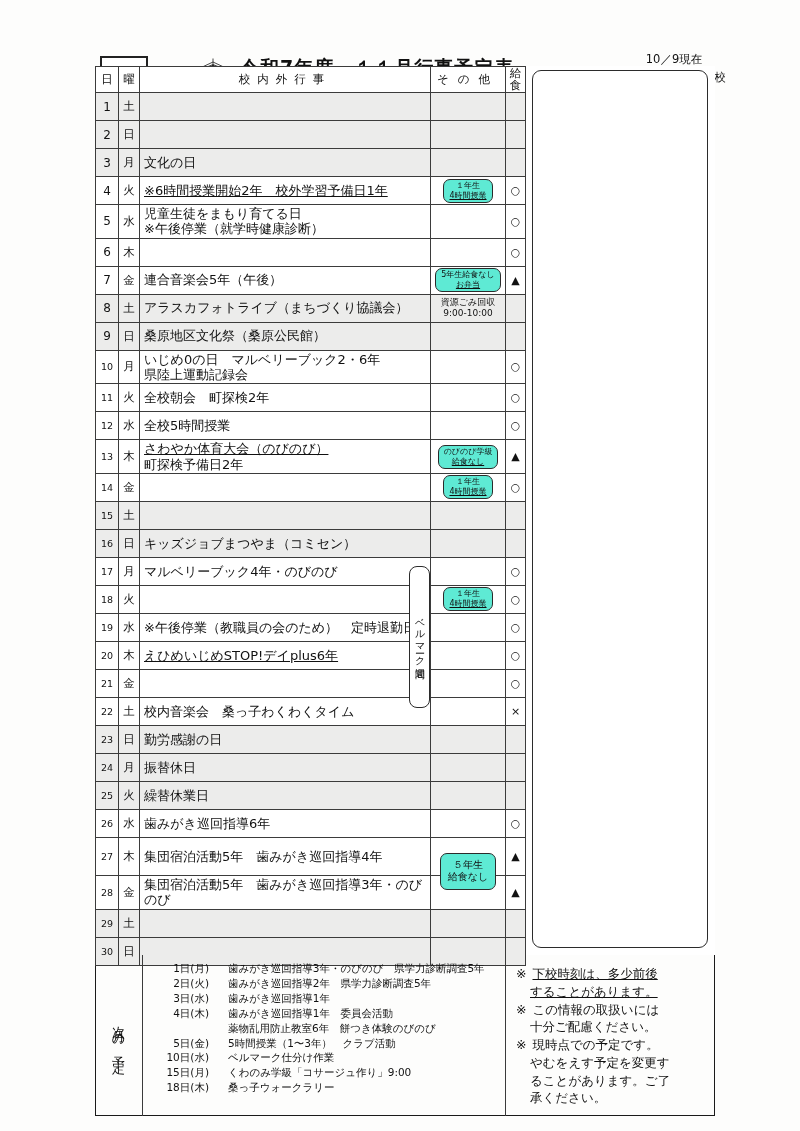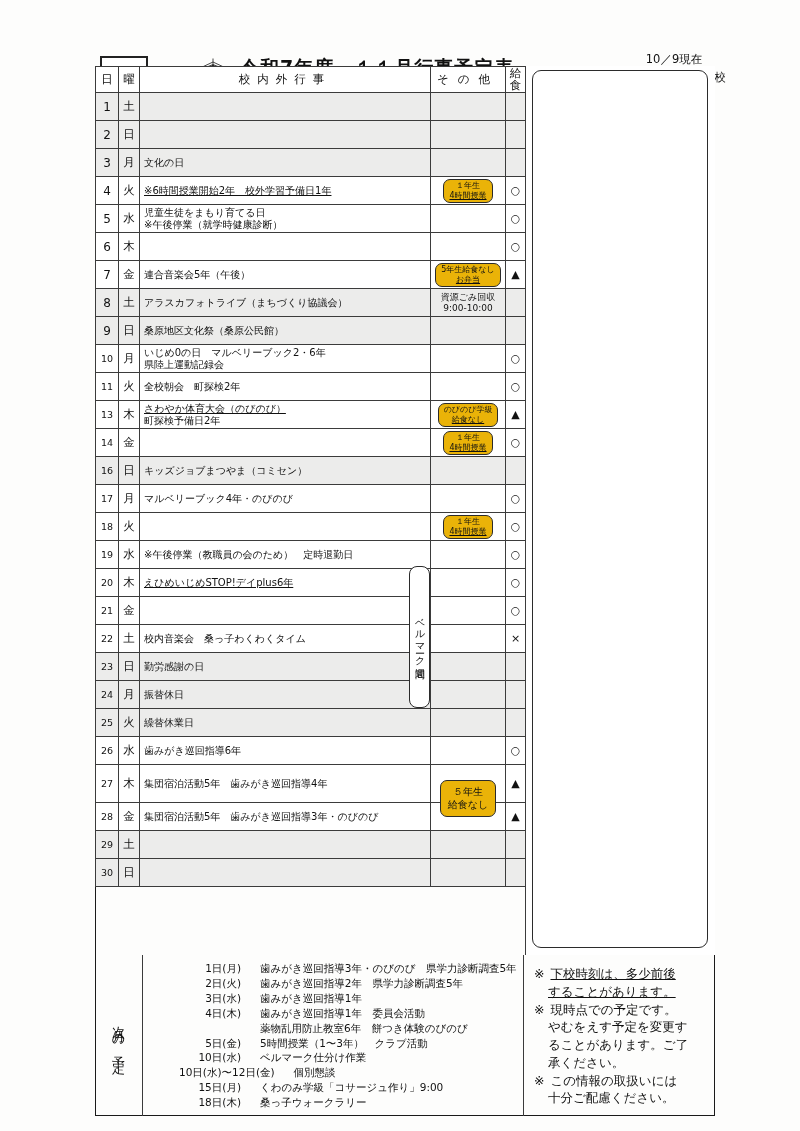--- a/index.html
+++ b/index.html
@@ -79,35 +79,35 @@
     font-size:8px;line-height:1.0;text-align:center;letter-spacing:0;
   }
   .th-lun span{display:block;}
 
   .cal tr.r td{height:28px;}
 
   td.day{text-align:center;font-size:12px;color:#111;}
   td.day.narrow{font-size:9.5px;}
   td.dow{text-align:center;font-size:11.5px;color:#111;}
   td.ev{
-    padding:1px 0 1px 4px;font-size:10px;line-height:1.18;color:#111;
+    padding:1px 0 1px 4px;font-size:13px;line-height:1.18;color:#111;
     position:relative;
     margin-top:28px;
   }
   td.ev .l2{display:block;}
   td.oth{position:relative;text-align:center;font-size:8.5px;line-height:1.15;}
   td.lun{text-align:center;font-size:11px;}
 
   tr.shade td{background:#ececeb;}
 
   .ul{ text-decoration:underline; text-underline-offset:1px;}
 
   
   .badge{
-    border:1.3px solid #2b2b2b;border-radius:7px;background:#eab308;
+    border:1.3px solid #2b2b2b;border-radius:7px;background:#5eead4;
     display:inline-block;padding:1px 5px;font-size:8px;line-height:1.25;
     white-space:nowrap;text-align:center;
   }
   .badge .b2{display:block;}
 
   .plaintxt{font-size:9px;line-height:1.2;text-align:center;}
 
   
   .belmark{
     position:absolute;left:409px;top:566px;width:19px;height:140px;
@@ -144,29 +144,29 @@
   }
   .nm-label span{
     writing-mode:vertical-rl;text-orientation:upright;
     font-size:13px;letter-spacing:5px;line-height:1;
   }
   .nm-list{
     position:absolute;left:52px;top:6px;width:355px;
     font-size:10.5px;line-height:1.42;color:#111;
   }
   .nm-list .row{white-space:nowrap;}
-  .nm-list .d{display:inline-block;width:62px;text-align:right;margin-left:32px;}
+  .nm-list .d{display:inline-block;width:62px;text-align:right;}
   .nm-list .d.wide{width:auto;text-align:left;}
   .nm-list .t{margin-left:19px;}
 
   .notes{
     position:absolute;left:410px;top:0px;width:210px;height:161px;
     border-left:1px solid #3b3b3b;box-sizing:border-box;
     padding:10px 6px 0 10px;
-    font-size:12.5px;line-height:1.42;color:#111;margin-left:18px;
+    font-size:12.5px;line-height:1.42;color:#111;
   }
   .notes .n{margin-bottom:0px;text-indent:0;}
   .notes .mk{margin-right:6px;}
   .notes .cont{display:block;padding-left:14px;}
 </style>
 </head>
 <body>
 
 <div class="page">
 
@@ -287,32 +287,46 @@
           <td class="lun">○</td>
         </tr>
         <tr class="r">
           <td class="day narrow">11</td>
           <td class="dow">火</td>
           <td class="ev"><span>全校朝会　町探検2年</span></td>
           <td class="oth"></td>
           <td class="lun">○</td>
         </tr>
         <tr class="r">
+          <td class="day narrow">12</td>
+          <td class="dow">水</td>
+          <td class="ev"><span>全校5時間授業</span></td>
+          <td class="oth"></td>
+          <td class="lun">○</td>
+        </tr>
+        <tr class="r">
           <td class="day narrow">13</td>
           <td class="dow">木</td>
           <td class="ev"><span class="ul">さわやか体育大会（のびのび）</span><span class="l2">町探検予備日2年</span></td>
           <td class="oth"><span class="badge"><span>のびのび学級</span><span class="b2" style="text-decoration: underline;">給食なし</span></span></td>
           <td class="lun">▲</td>
         </tr>
         <tr class="r">
           <td class="day narrow">14</td>
           <td class="dow">金</td>
           <td class="ev"><span></span></td>
           <td class="oth"><span class="badge"><span>１年生</span><span class="b2" style="text-decoration: underline;">4時間授業</span></span></td>
           <td class="lun">○</td>
+        </tr>
+        <tr class="r shade">
+          <td class="day narrow">15</td>
+          <td class="dow">土</td>
+          <td class="ev"><span></span></td>
+          <td class="oth"></td>
+          <td class="lun"></td>
         </tr>
         <tr class="r shade">
           <td class="day narrow">16</td>
           <td class="dow">日</td>
           <td class="ev"><span>キッズジョブまつやま（コミセン）</span></td>
           <td class="oth"></td>
           <td class="lun"></td>
         </tr>
         <tr class="r">
           <td class="day narrow">17</td>
@@ -429,37 +443,36 @@
     </div>
 
     <div class="nm-list" id="nm-list">
         <div class="row"><span class="d">1日(月)</span><span class="t">歯みがき巡回指導3年・のびのび　県学力診断調査5年</span></div>
         <div class="row"><span class="d">2日(火)</span><span class="t">歯みがき巡回指導2年　県学力診断調査5年</span></div>
         <div class="row"><span class="d">3日(水)</span><span class="t">歯みがき巡回指導1年</span></div>
         <div class="row"><span class="d">4日(木)</span><span class="t">歯みがき巡回指導1年　委員会活動</span></div>
         <div class="row"><span class="d"></span><span class="t">薬物乱用防止教室6年　餅つき体験のびのび</span></div>
         <div class="row"><span class="d">5日(金)</span><span class="t">5時間授業（1〜3年）　クラブ活動</span></div>
         <div class="row"><span class="d">10日(水)</span><span class="t">ベルマーク仕分け作業</span></div>
-        <div class="row"><span class="d wide">10日(水)〜12日(金)</span><span class="t">個別懇談</span></div>
         <div class="row"><span class="d">15日(月)</span><span class="t">くわのみ学級「コサージュ作り」9:00</span></div>
         <div class="row"><span class="d">18日(木)</span><span class="t">桑っ子ウォークラリー</span></div>
       </div>
 
     <div class="notes" id="notes">
         <div class="n">
           <div><span class="mk">※</span><span class="ul">下校時刻は、多少前後</span></div>
           <span class="cont ul">することがあります。</span>
+        </div>
+        <div class="n">
+          <div><span class="mk">※</span><span>この情報の取扱いには</span></div>
+          <span class="cont">十分ご配慮ください。</span>
         </div>
         <div class="n">
           <div><span class="mk">※</span><span>現時点での予定です。</span></div>
           <span class="cont">やむをえす予定を変更す</span>
           <span class="cont">ることがあります。ご了</span>
           <span class="cont">承ください。</span>
         </div>
-        <div class="n">
-          <div><span class="mk">※</span><span>この情報の取扱いには</span></div>
-          <span class="cont">十分ご配慮ください。</span>
-        </div>
       </div>
 
   </div>
 
 </div>
 
 </body></html>

